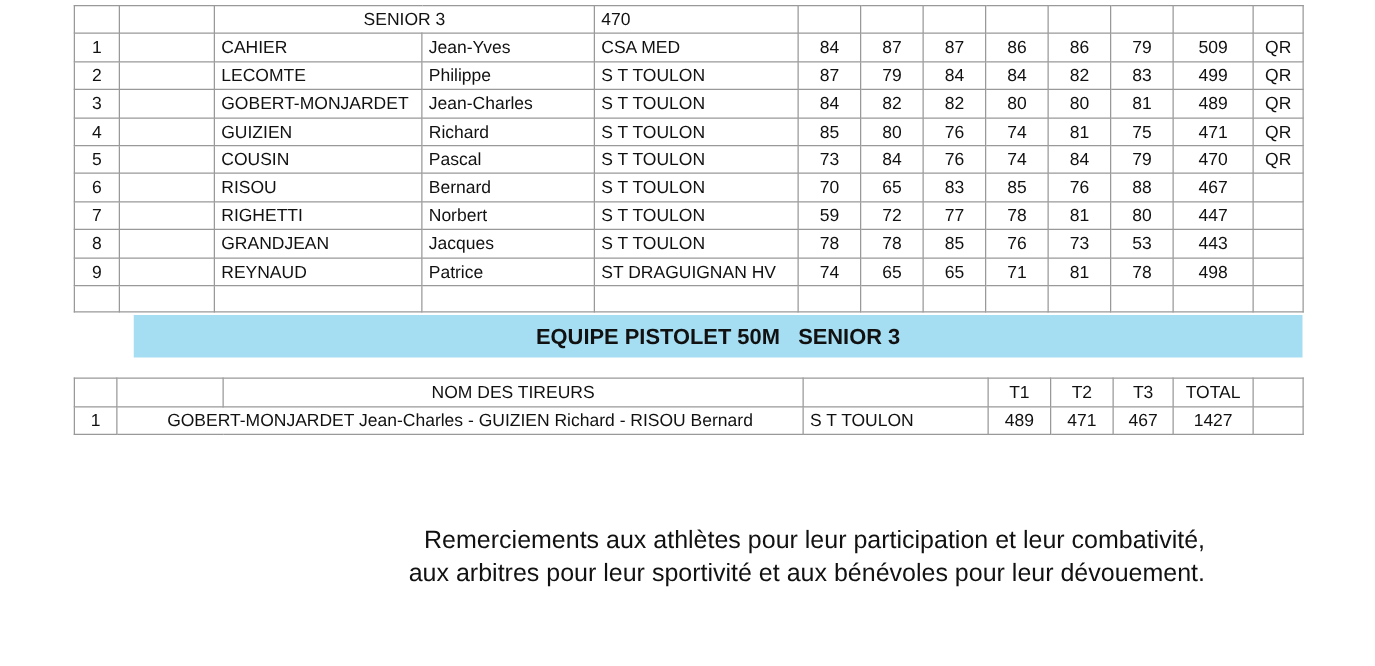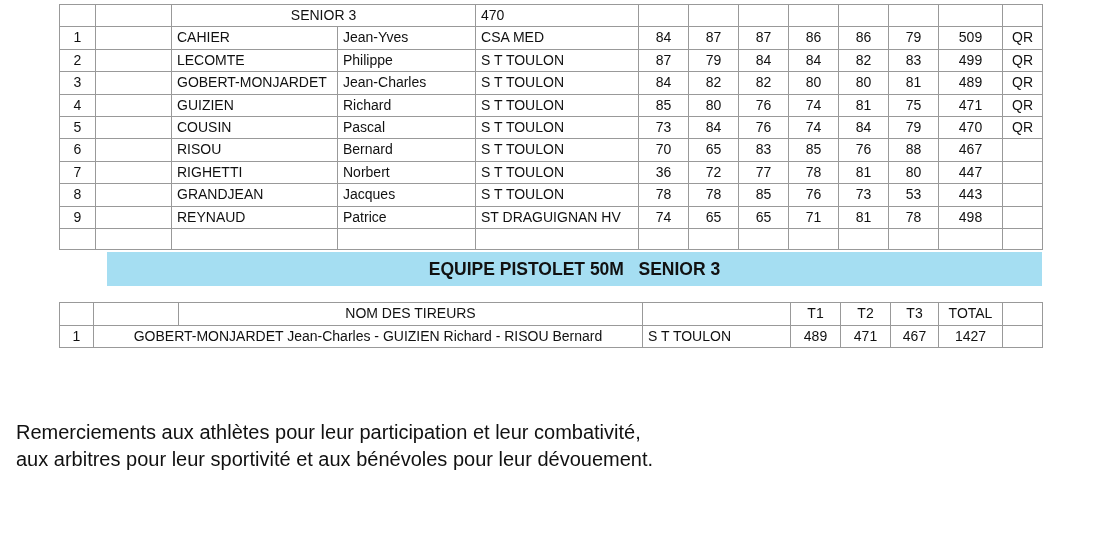--- a/index.html
+++ b/index.html
@@ -26,22 +26,22 @@
   .b{font-weight:normal;}
   .blue{color:var(--accent);}
   .hdr{font-size:15px;}
   .banner{
     margin-top:2px;height:34px;background:var(--banner);
     display:flex;align-items:center;justify-content:center;
     font-size:17.5px;font-weight:bold;color:#111;white-space:pre;margin-left:48px;
   }
   .team{margin-top:16px;}
   .footer{
-    position:absolute;left:16px;top:419px;width:964px;
-    text-align:left;font-size:20px;line-height:27px;color:#111;
+    position:absolute;left:0;top:419px;width:964px;
+    text-align:right;font-size:20px;line-height:27px;color:#111;
   }
 </style>
 </head>
 <body>
 
 <div class="sheet">
 
   <table class="grid">
     <colgroup>
       <col style="width:36px">
@@ -169,21 +169,21 @@
       <td class="c b">467</td>
       <td class="c"></td>
     </tr>
 
     <tr>
       <td class="c b">7</td>
       <td></td>
       <td>RIGHETTI</td>
       <td>Norbert</td>
       <td>S T TOULON</td>
-      <td class="c">36</td>
+      <td class="c">59</td>
       <td class="c">72</td>
       <td class="c">77</td>
       <td class="c">78</td>
       <td class="c">81</td>
       <td class="c">80</td>
       <td class="c b">447</td>
       <td class="c"></td>
     </tr>
 
     <tr>

